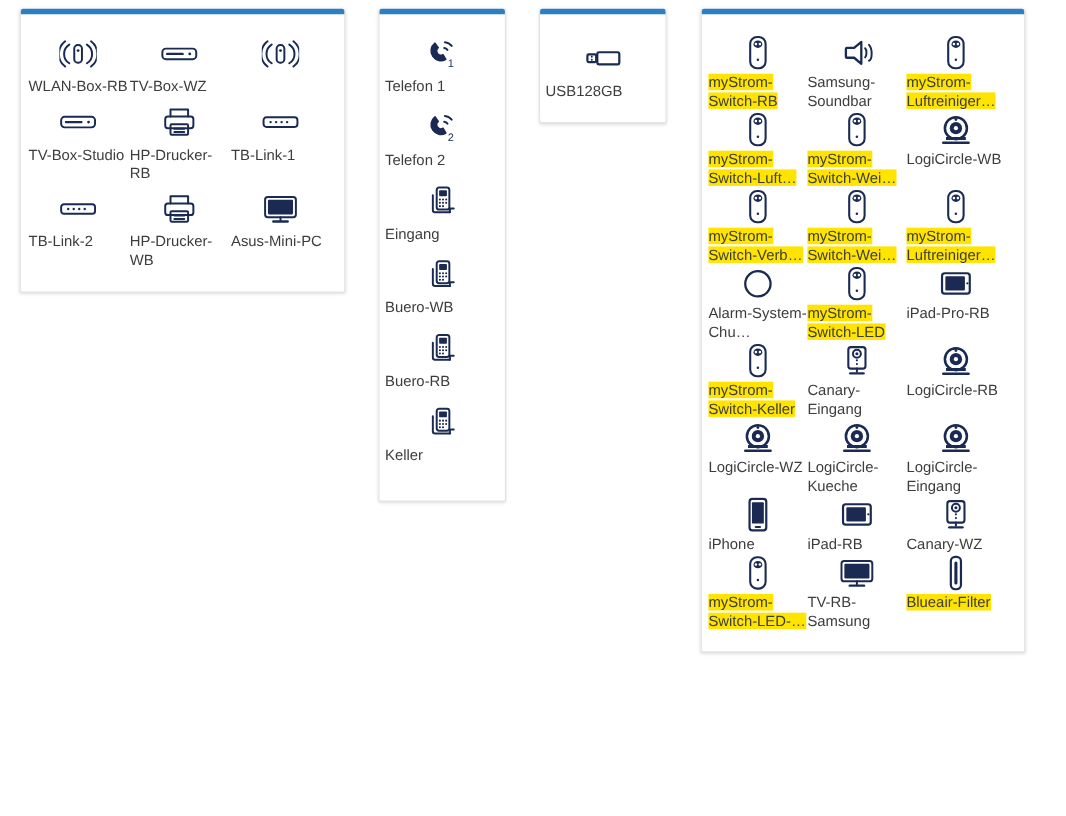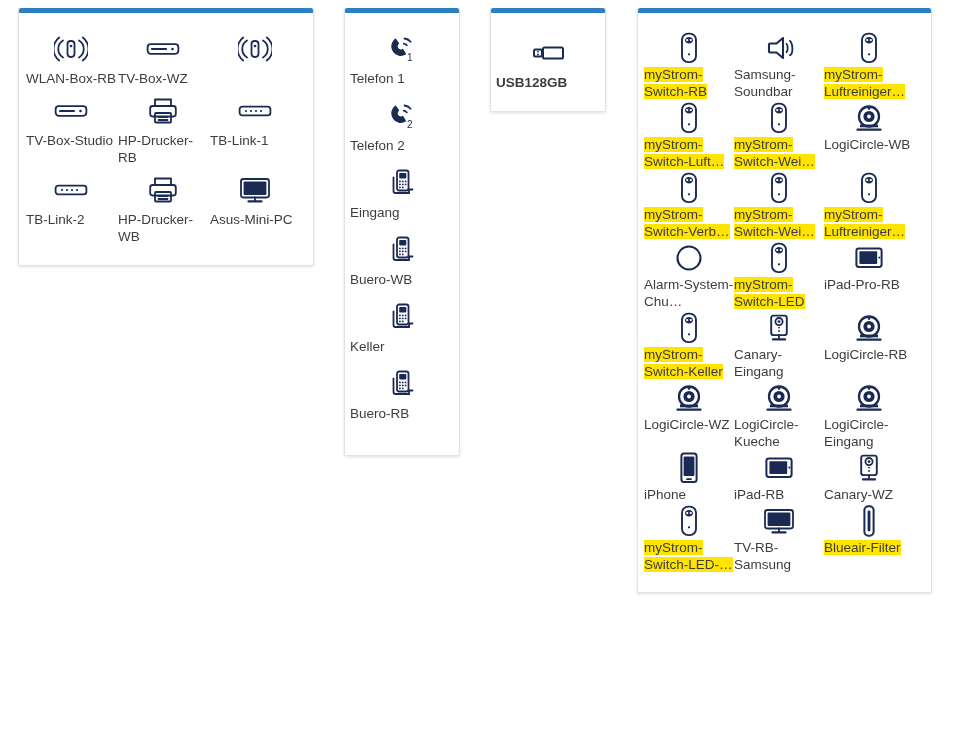--- a/index.html
+++ b/index.html
@@ -78,21 +78,21 @@
   
   #panel-phones { left: 344px; top: 8px; width: 116px; }
   #panel-phones .panel-body { padding: 18px 4px 22px 4px; flex-direction: column; align-items: center; }
   #panel-phones .tile { width: 106px; margin-bottom: 11px; }
   #panel-phones .tile .lbl { width: 104px; }
 
   
   #panel-usb { left: 490px; top: 8px; width: 116px; }
   #panel-usb .panel-body { padding: 22px 4px 18px 4px; flex-direction: column; align-items: center; }
   #panel-usb .tile { width: 106px; }
-  #panel-usb .tile .lbl { width: 104px; font-weight: bold; }
+  #panel-usb .tile .lbl { width: 104px; }
 
   
   #panel-smarthome { left: 637px; top: 8px; width: 295px; }
   #panel-smarthome .panel-body { padding: 18px 6px 18px 6px; }
   #panel-smarthome .tile { width: 90px; margin-bottom: 1px; }
   #panel-smarthome .tile .ico { height: 34px; margin-bottom: 1px; }
   #panel-smarthome .tile .lbl { width: 90px; }
 </style>
 </head>
 <body>
@@ -282,40 +282,40 @@
               <circle cx="11.9" cy="13.4" r="0.95" fill="#1b2a52" stroke="none"></circle>
               <circle cx="14.75" cy="13.4" r="0.95" fill="#1b2a52" stroke="none"></circle>
               <circle cx="17.6" cy="13.4" r="0.95" fill="#1b2a52" stroke="none"></circle>
               <circle cx="11.9" cy="16.4" r="0.95" fill="#1b2a52" stroke="none"></circle>
               <circle cx="14.75" cy="16.4" r="0.95" fill="#1b2a52" stroke="none"></circle>
               <circle cx="17.6" cy="16.4" r="0.95" fill="#1b2a52" stroke="none"></circle>
               <circle cx="11.9" cy="19.4" r="0.95" fill="#1b2a52" stroke="none"></circle>
               <circle cx="14.75" cy="19.4" r="0.95" fill="#1b2a52" stroke="none"></circle>
             </svg>
           </div>
-          <div class="lbl">Keller</div>
+          <div class="lbl">Buero-RB</div>
         </div>
         <div class="tile">
           <div class="ico">
             <svg width="28" height="30" viewBox="0 0 28 30" fill="none" stroke="#1b2a52" stroke-width="1.8" stroke-linecap="round" stroke-linejoin="round">
               <path d="M5.5 9.5V23a2 2 0 002 2h13.5"></path>
               <path d="M21 25v-3.5h3.5"></path>
               <rect x="9" y="2.5" width="11.5" height="20" rx="2.2"></rect>
               <rect x="11.2" y="5" width="7.1" height="5.4" rx="0.8" fill="#1b2a52" stroke="none"></rect>
               <circle cx="11.9" cy="13.4" r="0.95" fill="#1b2a52" stroke="none"></circle>
               <circle cx="14.75" cy="13.4" r="0.95" fill="#1b2a52" stroke="none"></circle>
               <circle cx="17.6" cy="13.4" r="0.95" fill="#1b2a52" stroke="none"></circle>
               <circle cx="11.9" cy="16.4" r="0.95" fill="#1b2a52" stroke="none"></circle>
               <circle cx="14.75" cy="16.4" r="0.95" fill="#1b2a52" stroke="none"></circle>
               <circle cx="17.6" cy="16.4" r="0.95" fill="#1b2a52" stroke="none"></circle>
               <circle cx="11.9" cy="19.4" r="0.95" fill="#1b2a52" stroke="none"></circle>
               <circle cx="14.75" cy="19.4" r="0.95" fill="#1b2a52" stroke="none"></circle>
             </svg>
           </div>
-          <div class="lbl">Buero-RB</div>
+          <div class="lbl">Keller</div>
         </div>
       </div>
   </div>
 
   <div class="panel" id="panel-usb">
     <div class="panel-accent"></div>
     <div class="panel-body">
         <div class="tile">
           <div class="ico">
             <svg width="34" height="20" viewBox="0 0 34 20" fill="none" stroke="#1b2a52" stroke-width="1.8" stroke-linecap="round" stroke-linejoin="round">

